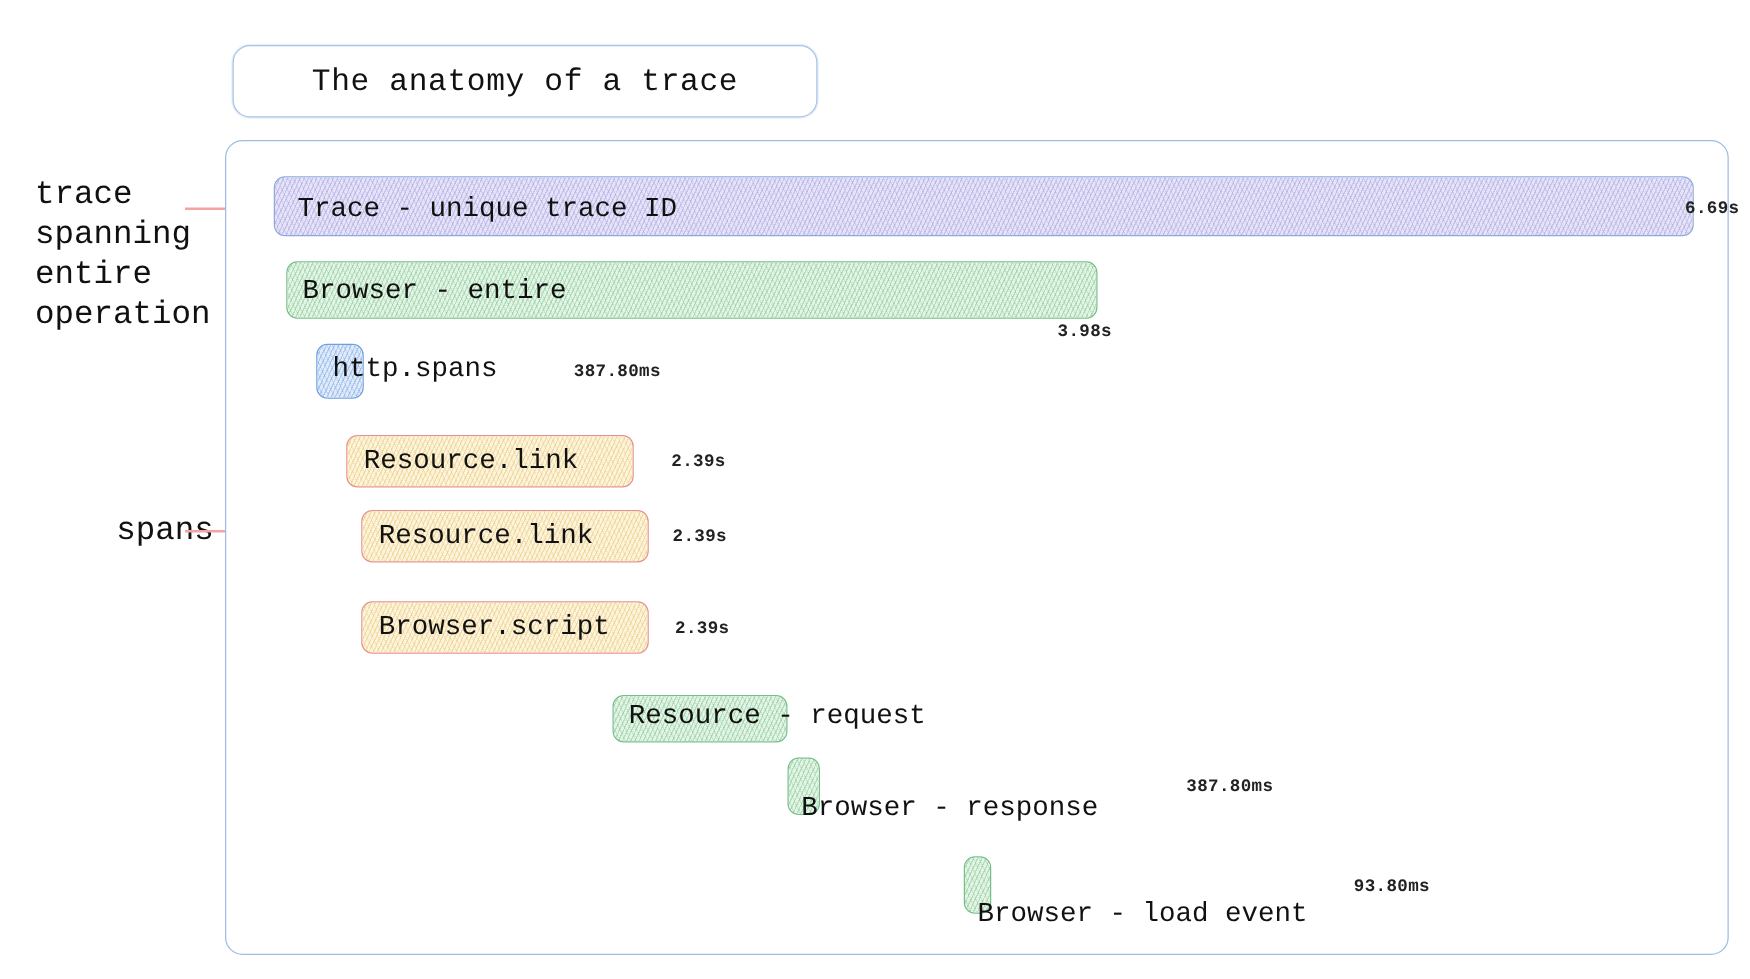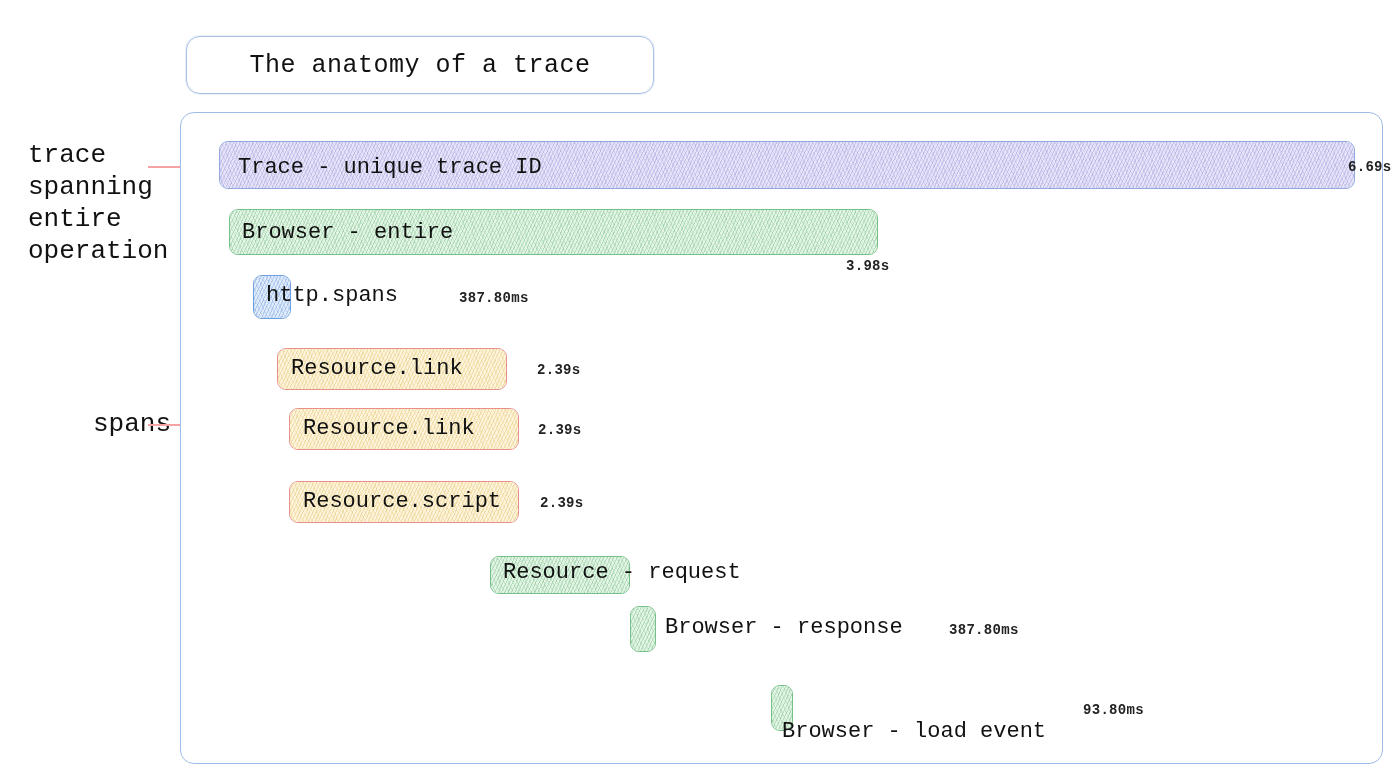--- a/index.html
+++ b/index.html
@@ -131,29 +131,29 @@
     <div class="barlabel hand" style="left: 291px; top: 358px;">Resource.link</div>
     <div class="dur hand" style="left: 537px; top: 363px;">2.39s</div>
     <div class="bar" style="left: 289px; top: 408px; width: 230px; height: 42px; border-color: rgb(232, 145, 140);">
       <div class="tex tex-cream"></div>
     </div>
     <div class="barlabel hand" style="left: 303px; top: 418px;">Resource.link</div>
     <div class="dur hand" style="left: 538px; top: 423px;">2.39s</div>
     <div class="bar" style="left: 289px; top: 481px; width: 230px; height: 42px; border-color: rgb(232, 145, 140);">
       <div class="tex tex-cream"></div>
     </div>
-    <div class="barlabel hand" style="left: 303px; top: 491px;">Resource.script</div>
+    <div class="barlabel hand" style="left: 303px; top: 491px;">Browser.script</div>
     <div class="dur hand" style="left: 540px; top: 496px;">2.39s</div>
     <div class="bar" style="left: 490px; top: 556px; width: 140px; height: 38px; border-color: rgb(119, 192, 138);">
       <div class="tex tex-green"></div>
     </div>
     <div class="barlabel hand" style="left: 503px; top: 562px;">Resource - request</div>
     <div class="bar" style="left: 630px; top: 606px; width: 26px; height: 46px; border-color: rgb(119, 192, 138);">
       <div class="tex tex-green"></div>
     </div>
-    <div class="barlabel hand" style="left: 641px; top: 617px; margin-left: 24px;">Browser - response</div>
+    <div class="barlabel hand" style="left: 641px; top: 636px;">Browser - response</div>
     <div class="dur hand" style="left: 949px; top: 623px;">387.80ms</div>
     <div class="bar" style="left: 771px; top: 685px; width: 22px; height: 46px; border-color: rgb(119, 192, 138);">
       <div class="tex tex-green"></div>
     </div>
     <div class="barlabel hand" style="left: 782px; top: 697px; margin-top: 24px;">Browser - load event</div>
     <div class="dur hand" style="left: 1083px; top: 703px;">93.80ms</div>
   </div>
 
 </body></html>

